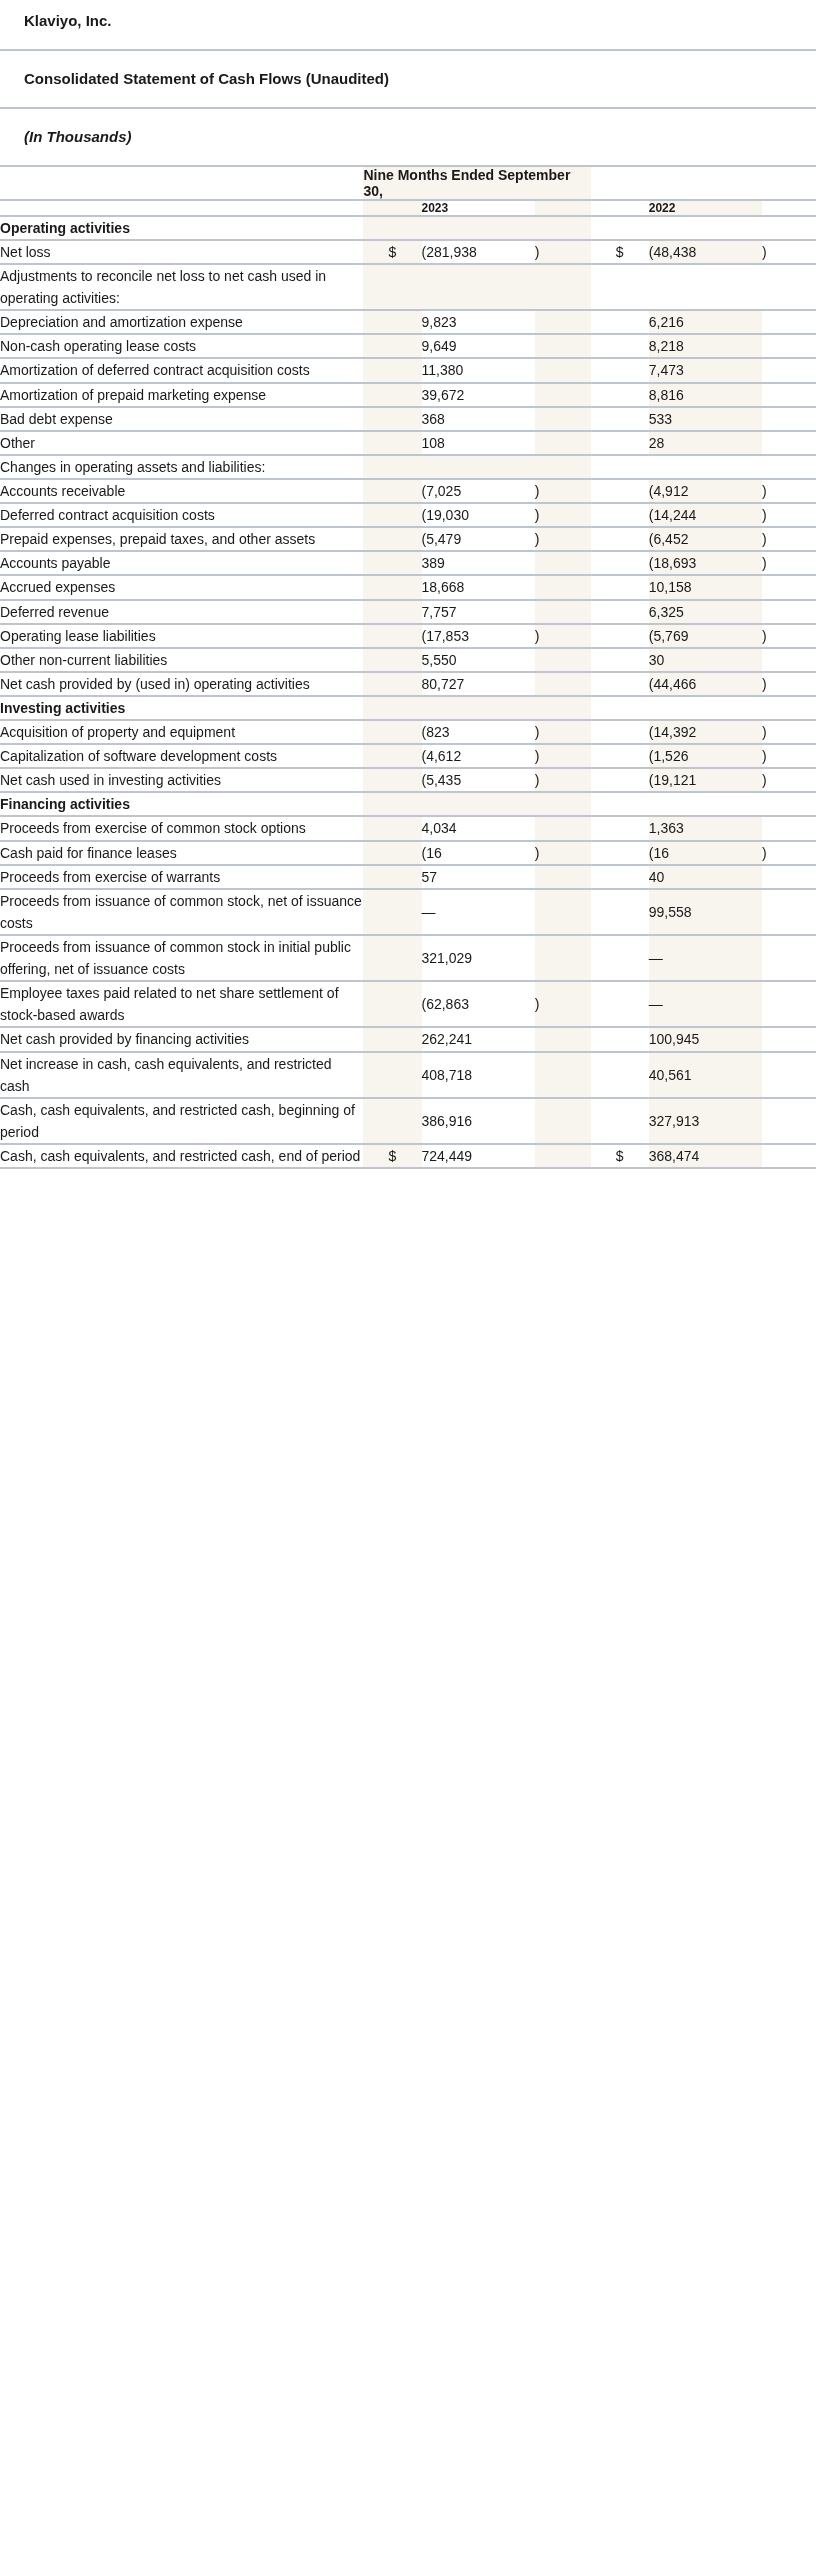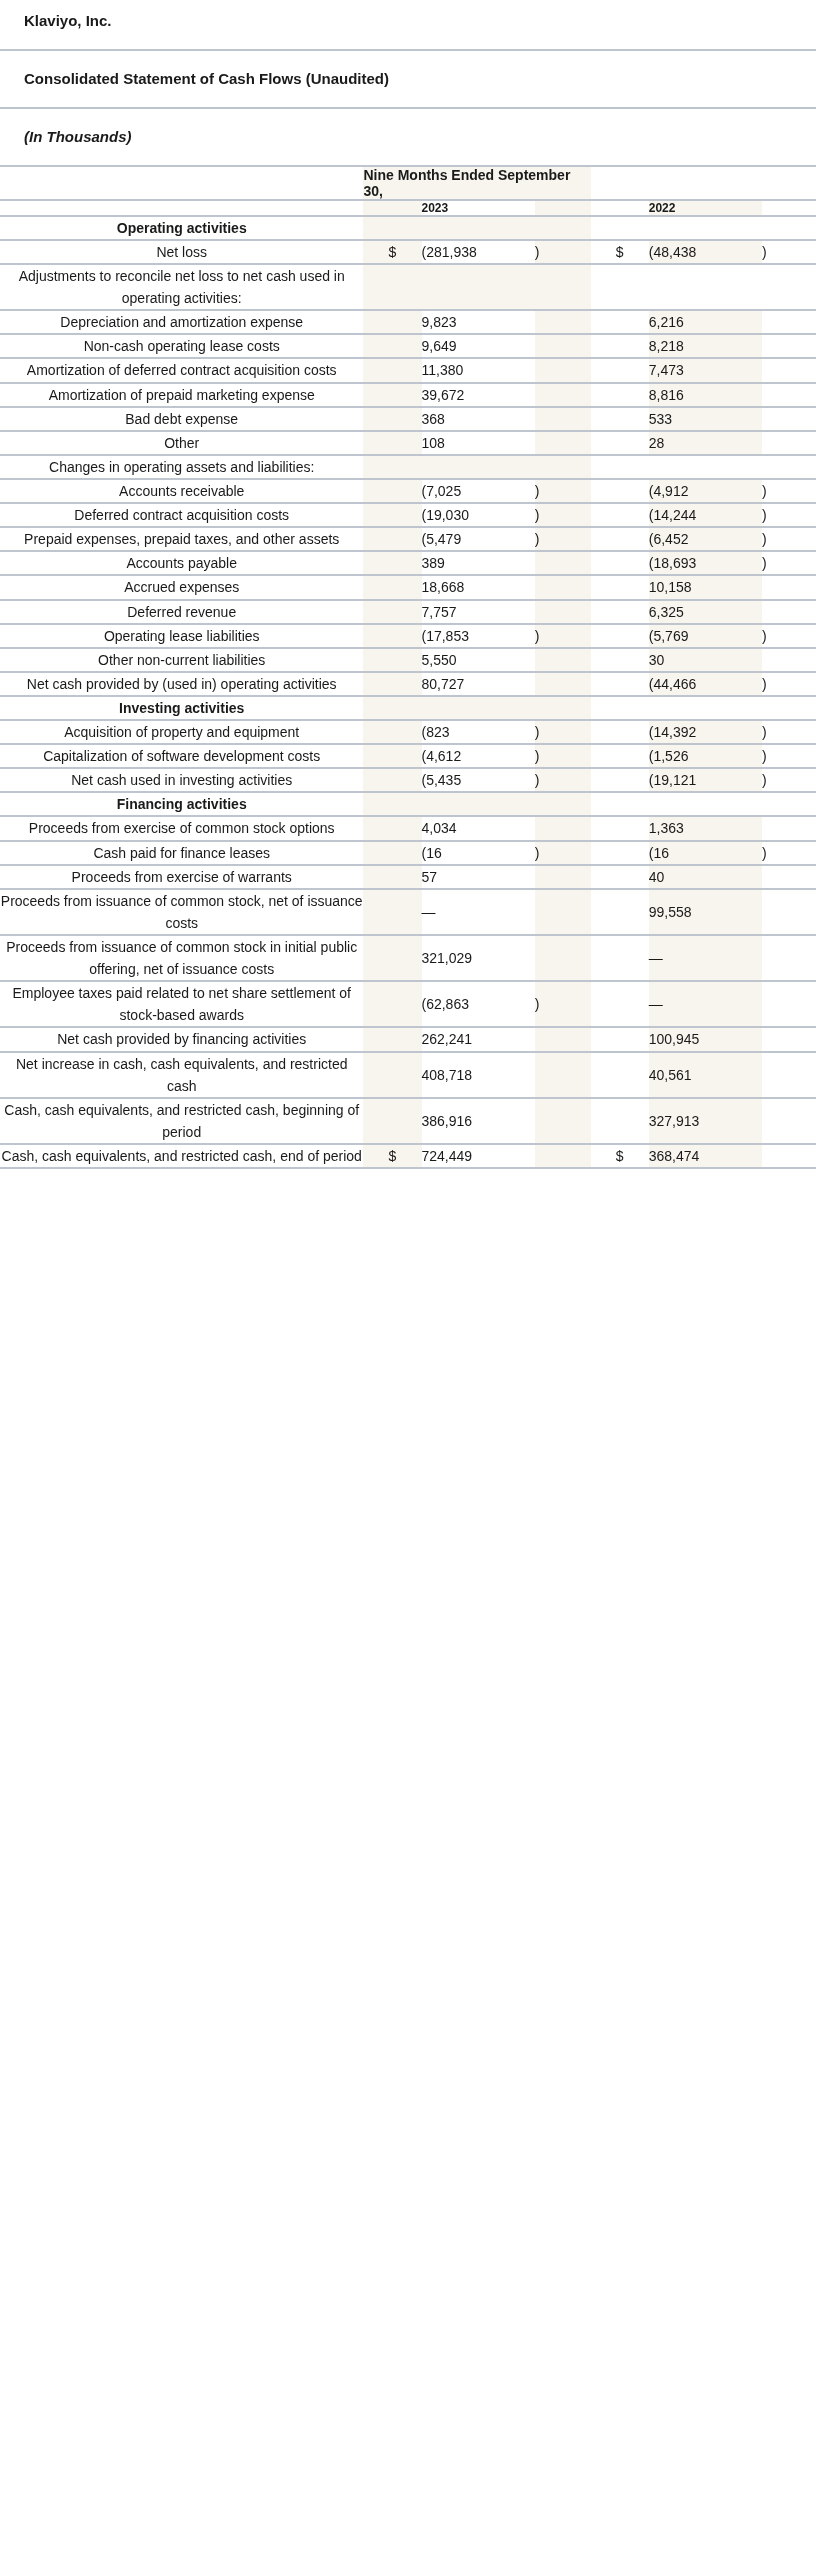--- a/index.html
+++ b/index.html
@@ -59,21 +59,21 @@
   }
 
   
   .sh   { background: #F8F4EE !important; }
   .wh   { background: #ffffff !important; }
 
   
   .lbl {
     padding: 15.5px 20.6px 15.5px 24px;
     line-height: 1.58;
-    text-align: center;
+    text-align: left;
   }
   .lbl.bold { font-weight: bold; }
 
   
   .cur {
     text-align: center;
     padding: 15.5px 0;
     line-height: 1.58;
   }
   .val {

